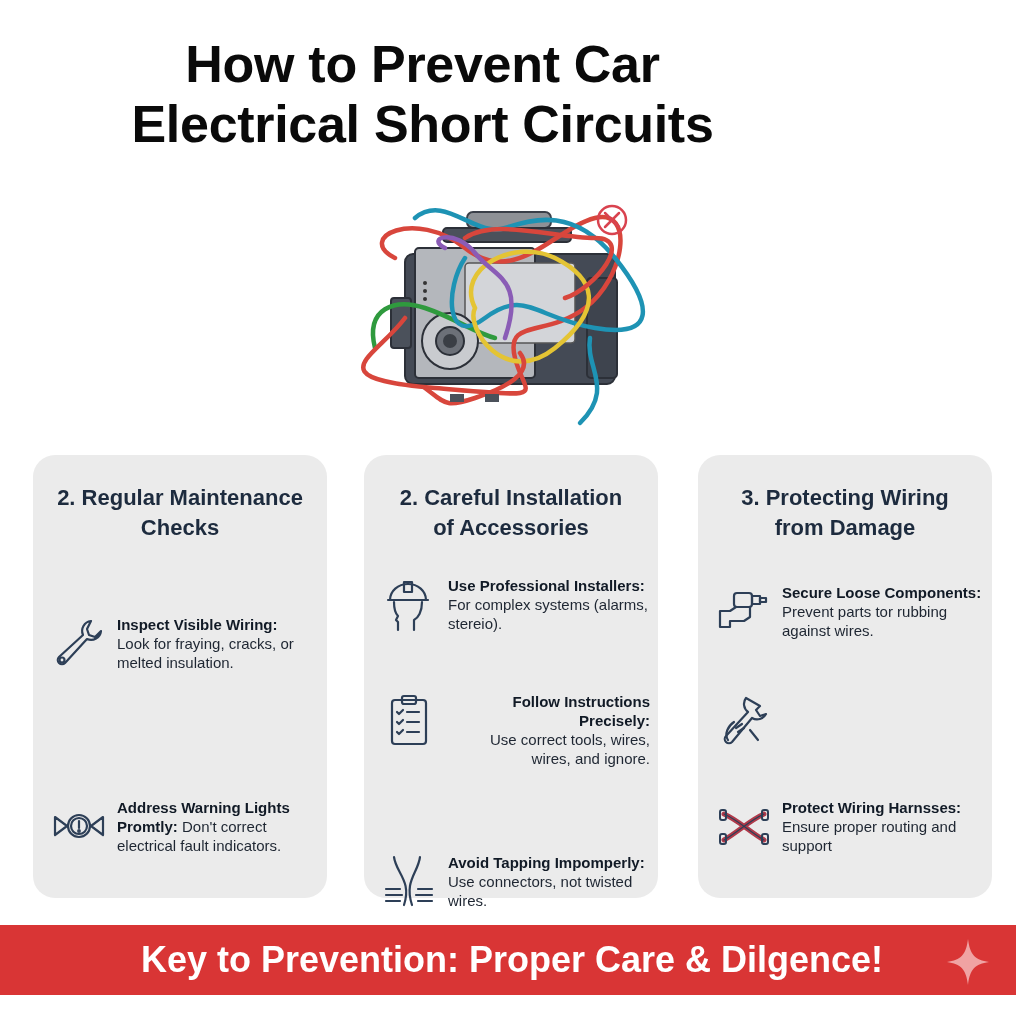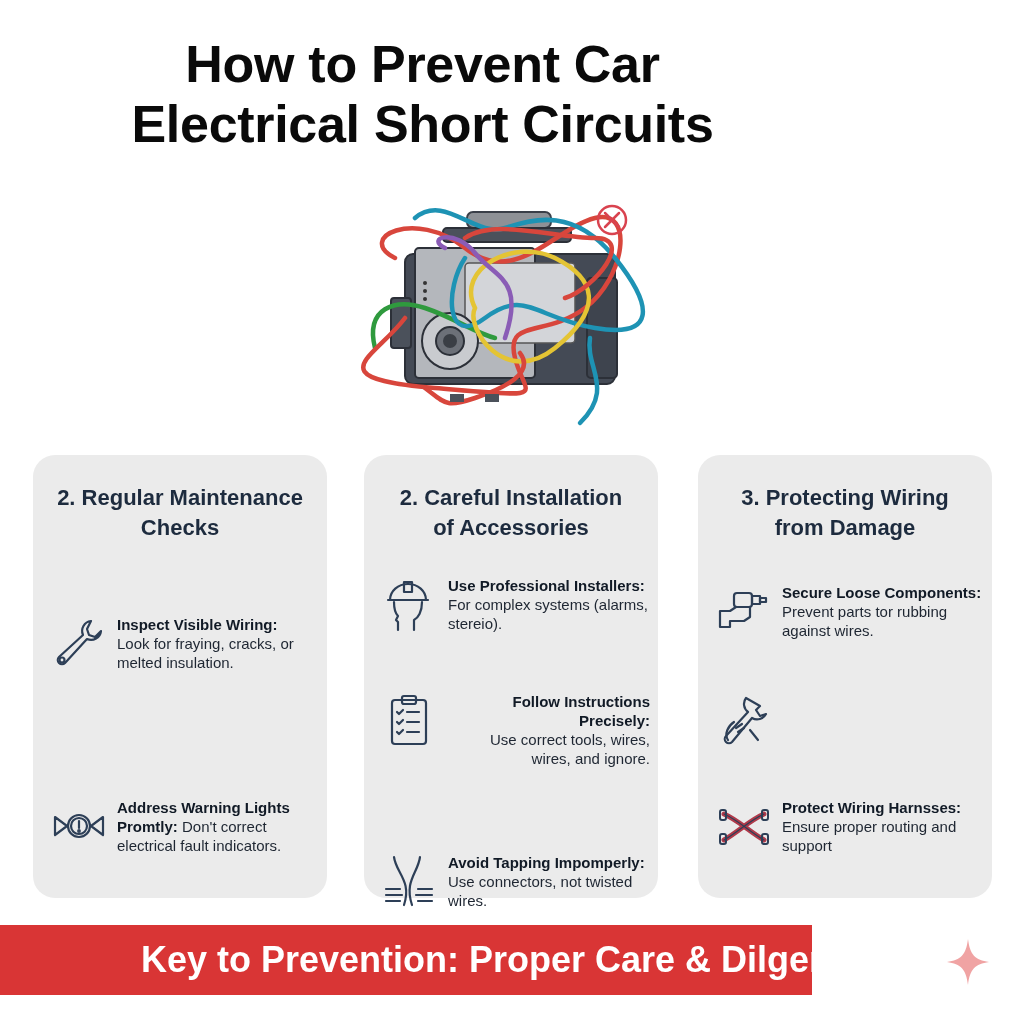--- a/index.html
+++ b/index.html
@@ -6,21 +6,21 @@
   body { width:1024px; height:1024px; background:#ffffff; position:relative; overflow:hidden; font-family:"Liberation Sans", sans-serif; }
   .title { position:absolute; top:34px; left:0; width:845px; text-align:center; font-weight:bold; font-size:52px; line-height:60px; color:#0a0a0a; letter-spacing:-0.3px; }
   .title div { white-space:nowrap; }
   .hero { position:absolute; left:355px; top:198px; width:300px; height:235px; }
   .card { position:absolute; top:455px; width:294px; height:443px; background:#ebebeb; border-radius:22px; }
   .card h2 { margin:0; position:absolute; top:28px; left:0; width:100%; text-align:center; font-size:22px; line-height:30px; color:#1d2b3e; font-weight:bold; }
   .item { position:absolute; left:18px; right:8px; height:80px; }
   .item .ico { position:absolute; left:0; top:0; width:56px; height:56px; }
   .item .txt { position:absolute; left:66px; top:0; right:0; font-size:15px; line-height:19px; color:#1e2632; }
   .item .txt b { font-weight:bold; color:#111a26; }
-  .banner { position:absolute; left:0; top:925px; width:812px; height:70px; background:#d93535; }
+  .banner { position:absolute; left:0; top:925px; width:1016px; height:70px; background:#d93535; }
   .banner .btxt { position:absolute; left:0; width:1024px; top:12px; text-align:center; font-size:36px; line-height:46px; color:#ffffff; font-weight:bold; }
   .banner .sparkle { position:absolute; left:943px; top:12px; width:50px; height:50px; }
 </style>
 </head>
 <body>
 
 <div class="title">
   <div>How to Prevent Car</div>
   <div>Electrical Short Circuits</div>
 </div>

